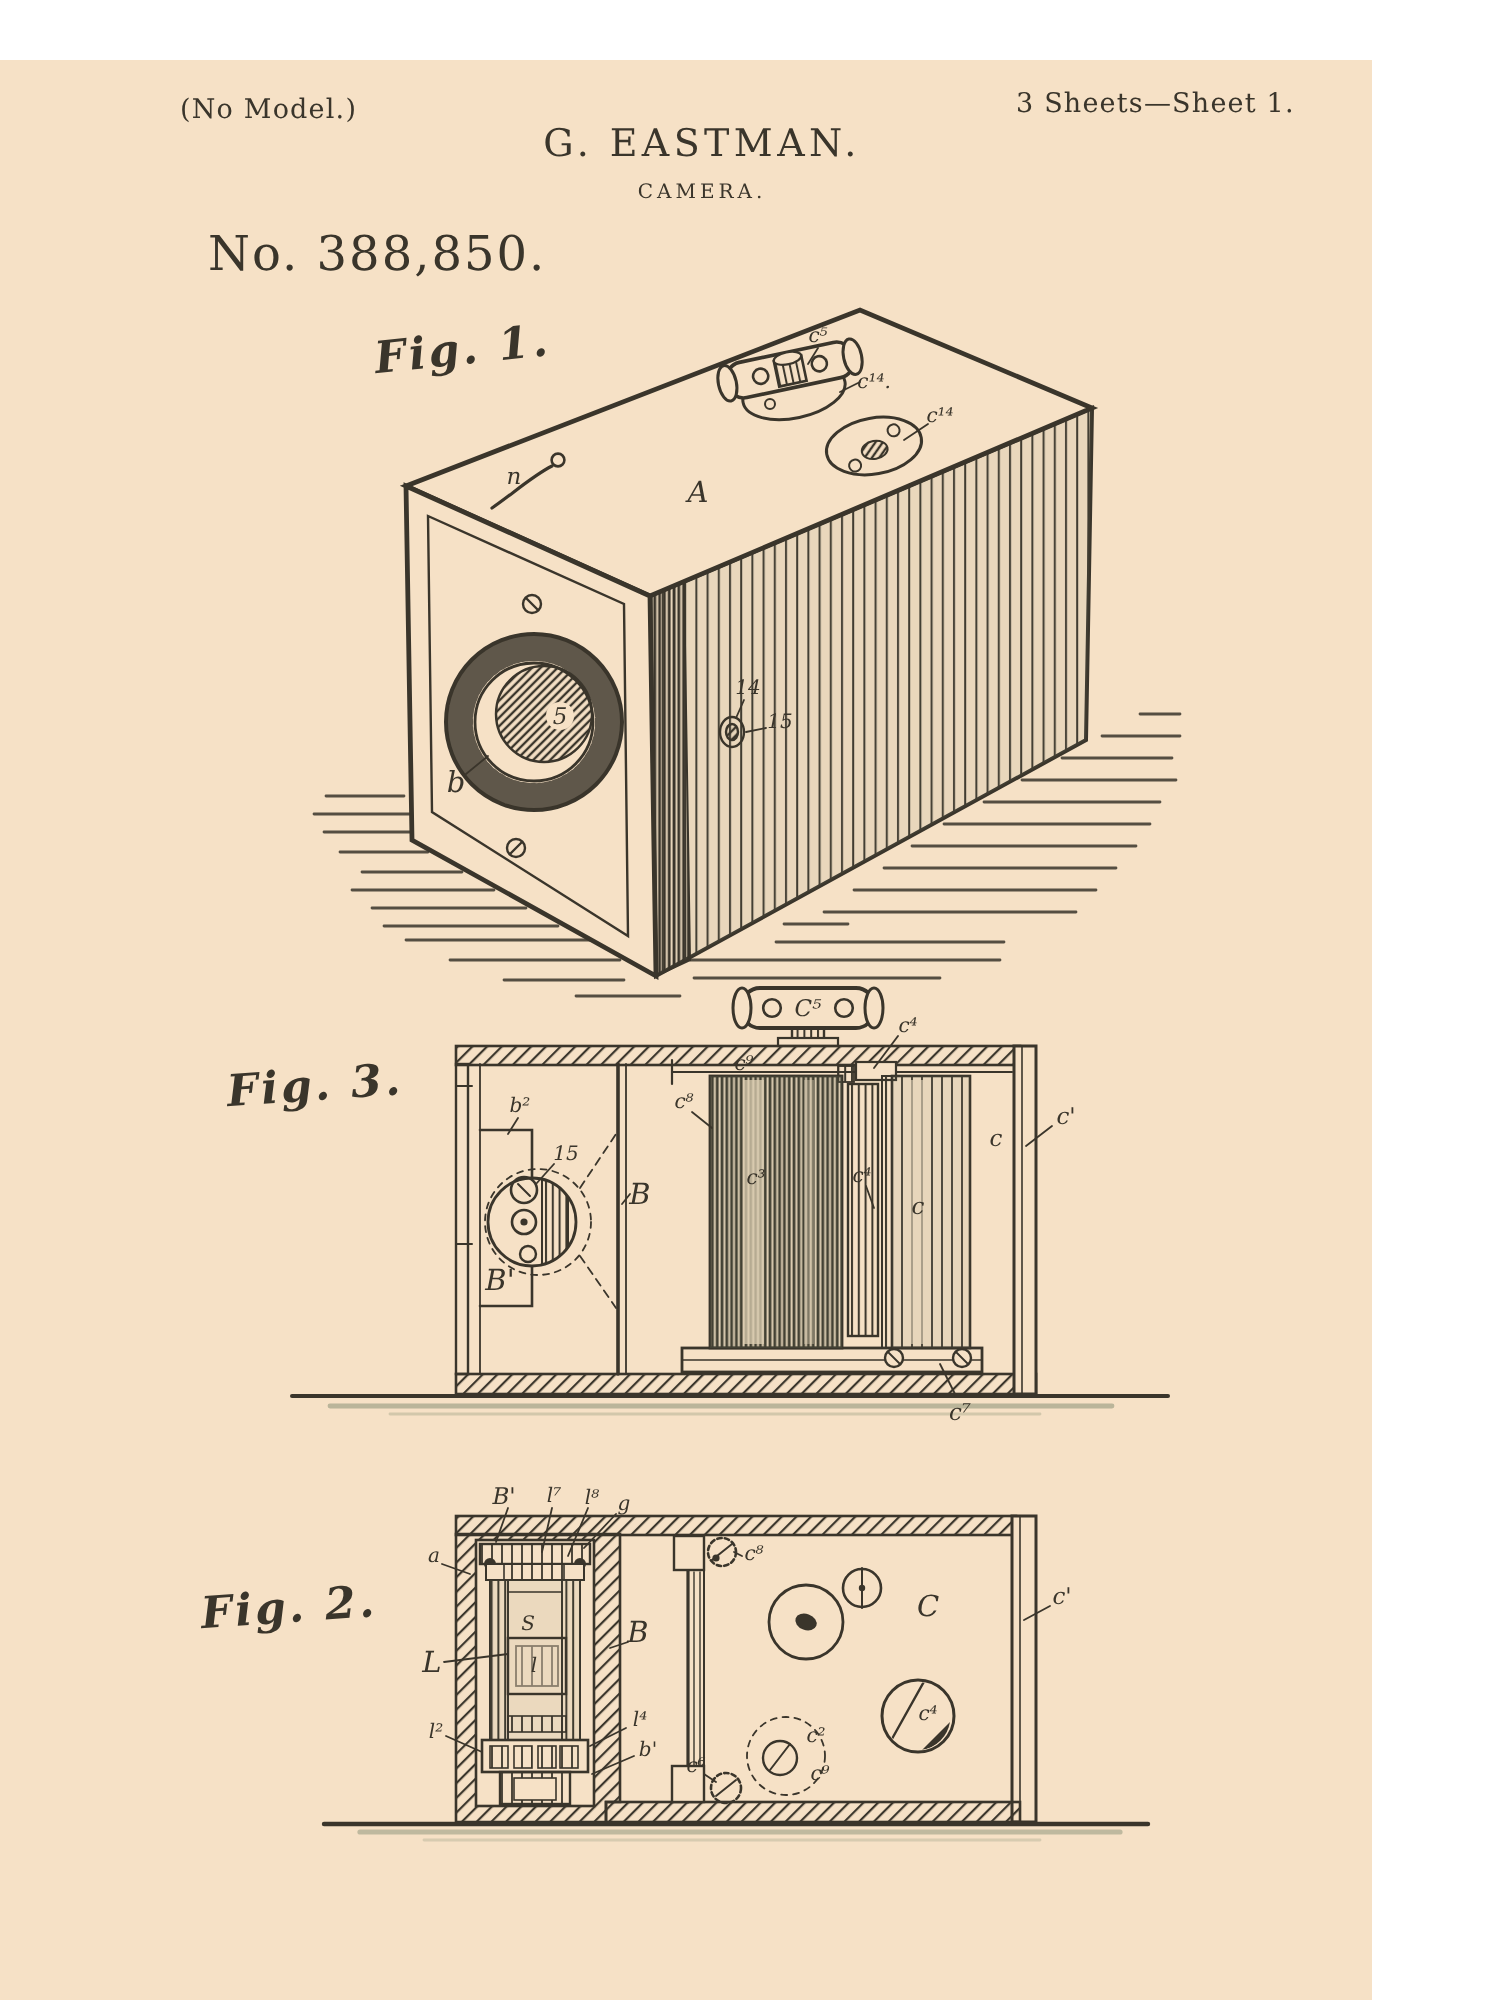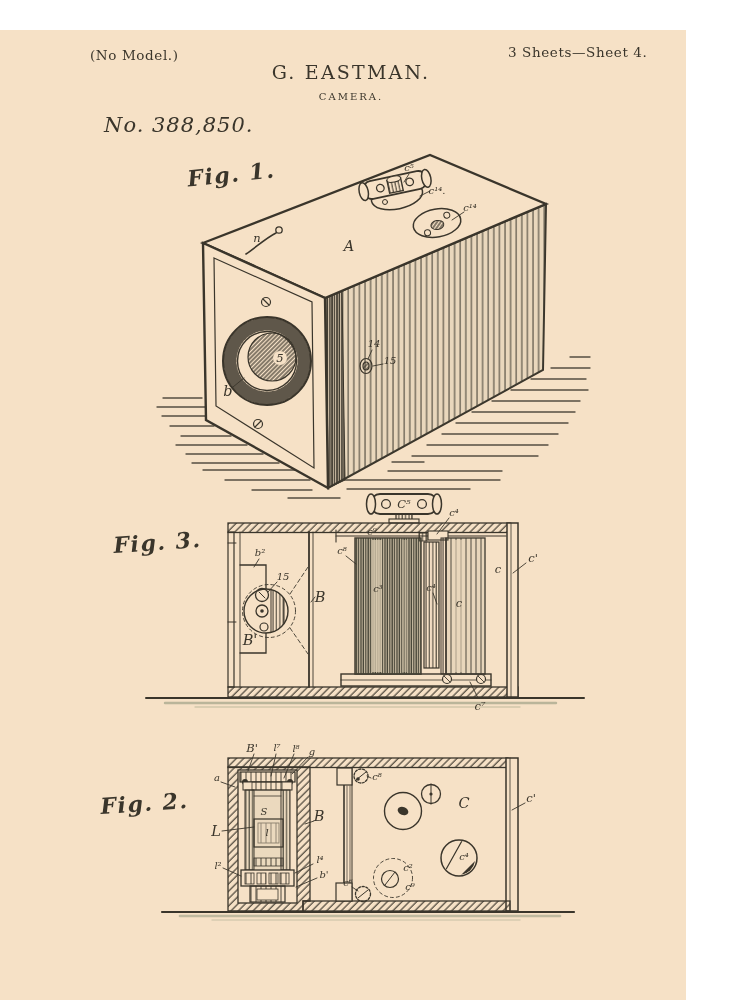--- a/index.html
+++ b/index.html
@@ -10,38 +10,38 @@
   html,body{margin:0;padding:0;}
   .page{
     position:relative;width:686px;height:1000px;
     background:var(--paper);overflow:hidden;
     font-family:"DejaVu Serif", serif;color:var(--ink);margin-top:30px;
   }
   .hdr{position:absolute;white-space:nowrap;color:var(--ink);}
   .hdr-small{font-size:13.5px;letter-spacing:.6px;}
   .hdr-name{font-size:19px;letter-spacing:2.2px;}
   .hdr-title{font-size:10px;letter-spacing:2px;}
-  .hdr-big{font-size:21px;letter-spacing:1px;font-style:italic;}
+  .hdr-big{font-size:24px;letter-spacing:1px;}
   .center{left:0;right:0;text-align:center;padding-left:16px;}
   svg{position:absolute;left:0;top:0;}
   .ref, .ref-sm, .ref-lg, .figlab{fill:var(--ink);stroke:none;font-family:"DejaVu Serif", serif;font-style:italic;}
   .ref{font-size:11.5px;}
   .ref-sm{font-size:10px;}
   .ref-lg{font-size:14.5px;}
   .figlab{font-size:22px;font-weight:600;letter-spacing:1.5px;}
   .fp{fill:var(--paper);}
   .shadowln{stroke:var(--shadow);}
 </style>
 </head>
 <body>
 
 <div class="page">
 
   <div class="hdr hdr-small" style="left:90px;top:17px">(No Model.)</div>
-  <div class="hdr hdr-small" style="left:508px;top:14px">3 Sheets—Sheet 4.</div>
+  <div class="hdr hdr-small" style="left:508px;top:14px">3 Sheets—Sheet 1.</div>
   <div class="hdr hdr-name center" style="top:31px">G. EASTMAN.</div>
   <div class="hdr hdr-title center" style="top:61px">CAMERA.</div>
   <div class="hdr hdr-big" style="left:104px;top:83px">No. 388,850.</div>
 
   <svg width="750" height="1000" viewBox="0 0 750 1000">
     <defs>
       <pattern id="hz" width="5.2" height="5.2" patternUnits="userSpaceOnUse" patternTransform="rotate(45)">
         <line x1="1" y1="0" x2="1" y2="5.2" style="stroke:var(--ink)" stroke-width="1.1"></line>
       </pattern>
       <pattern id="vd" width="2.4" height="4" patternUnits="userSpaceOnUse">

